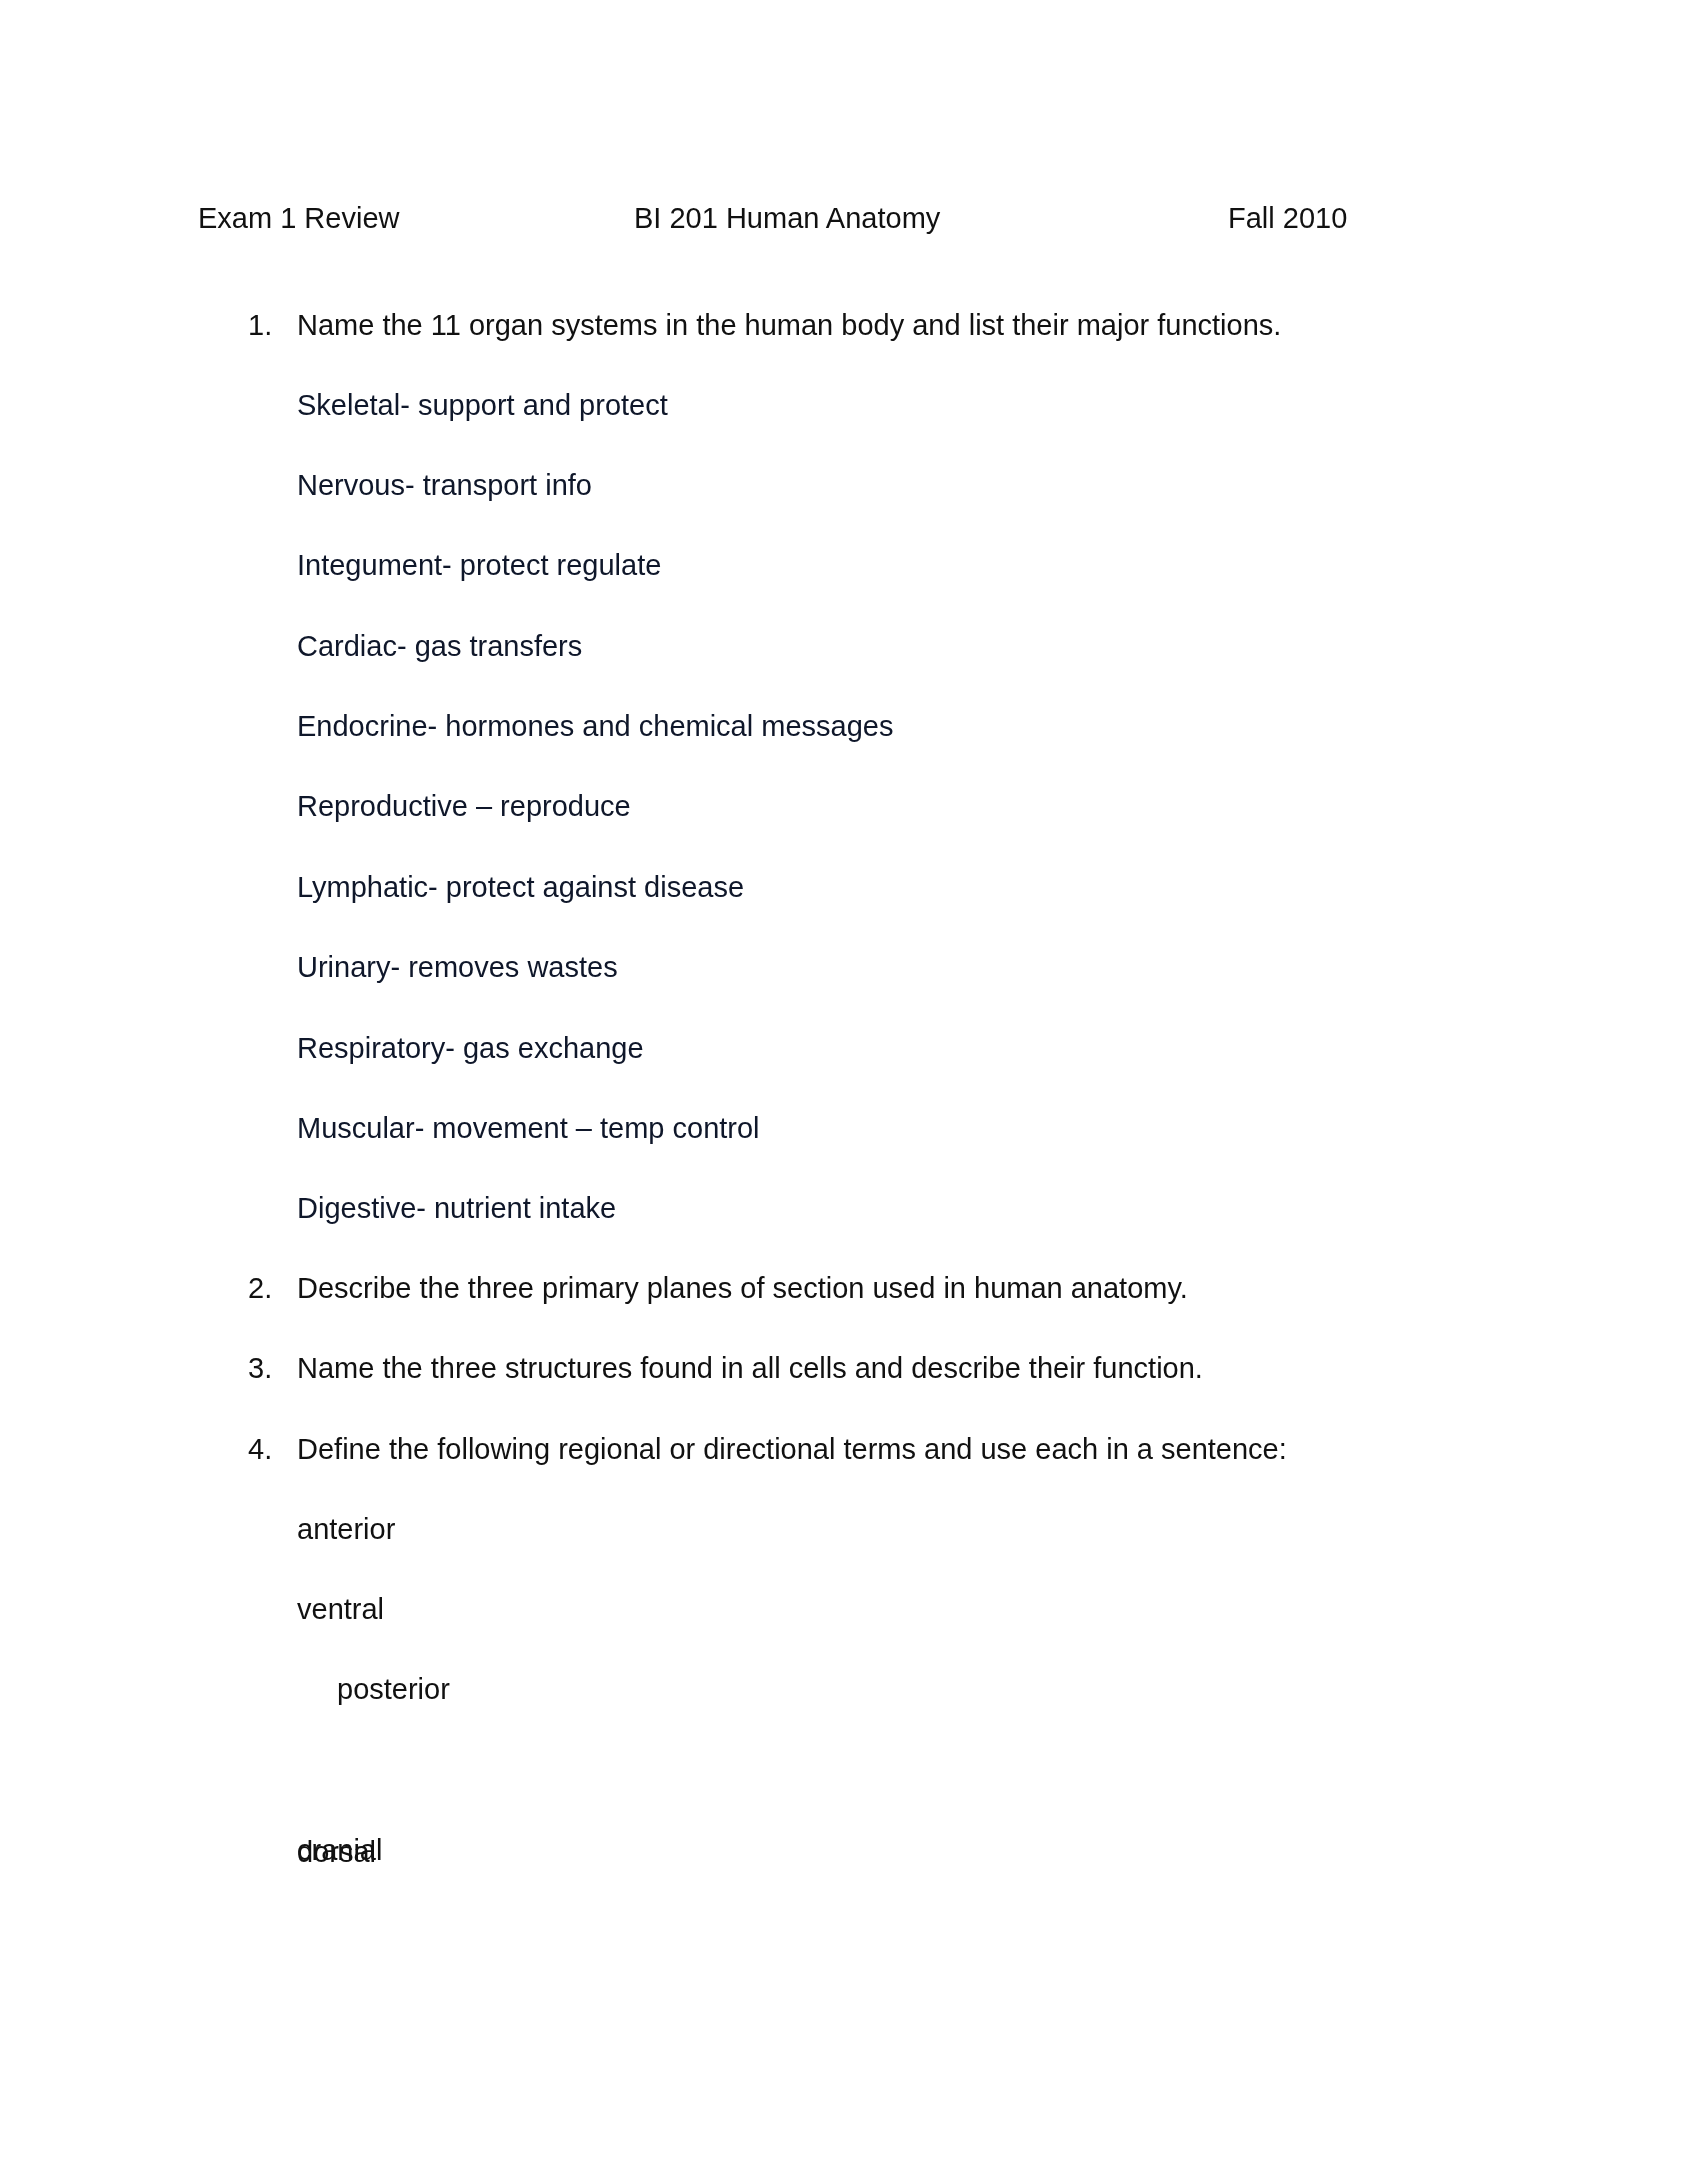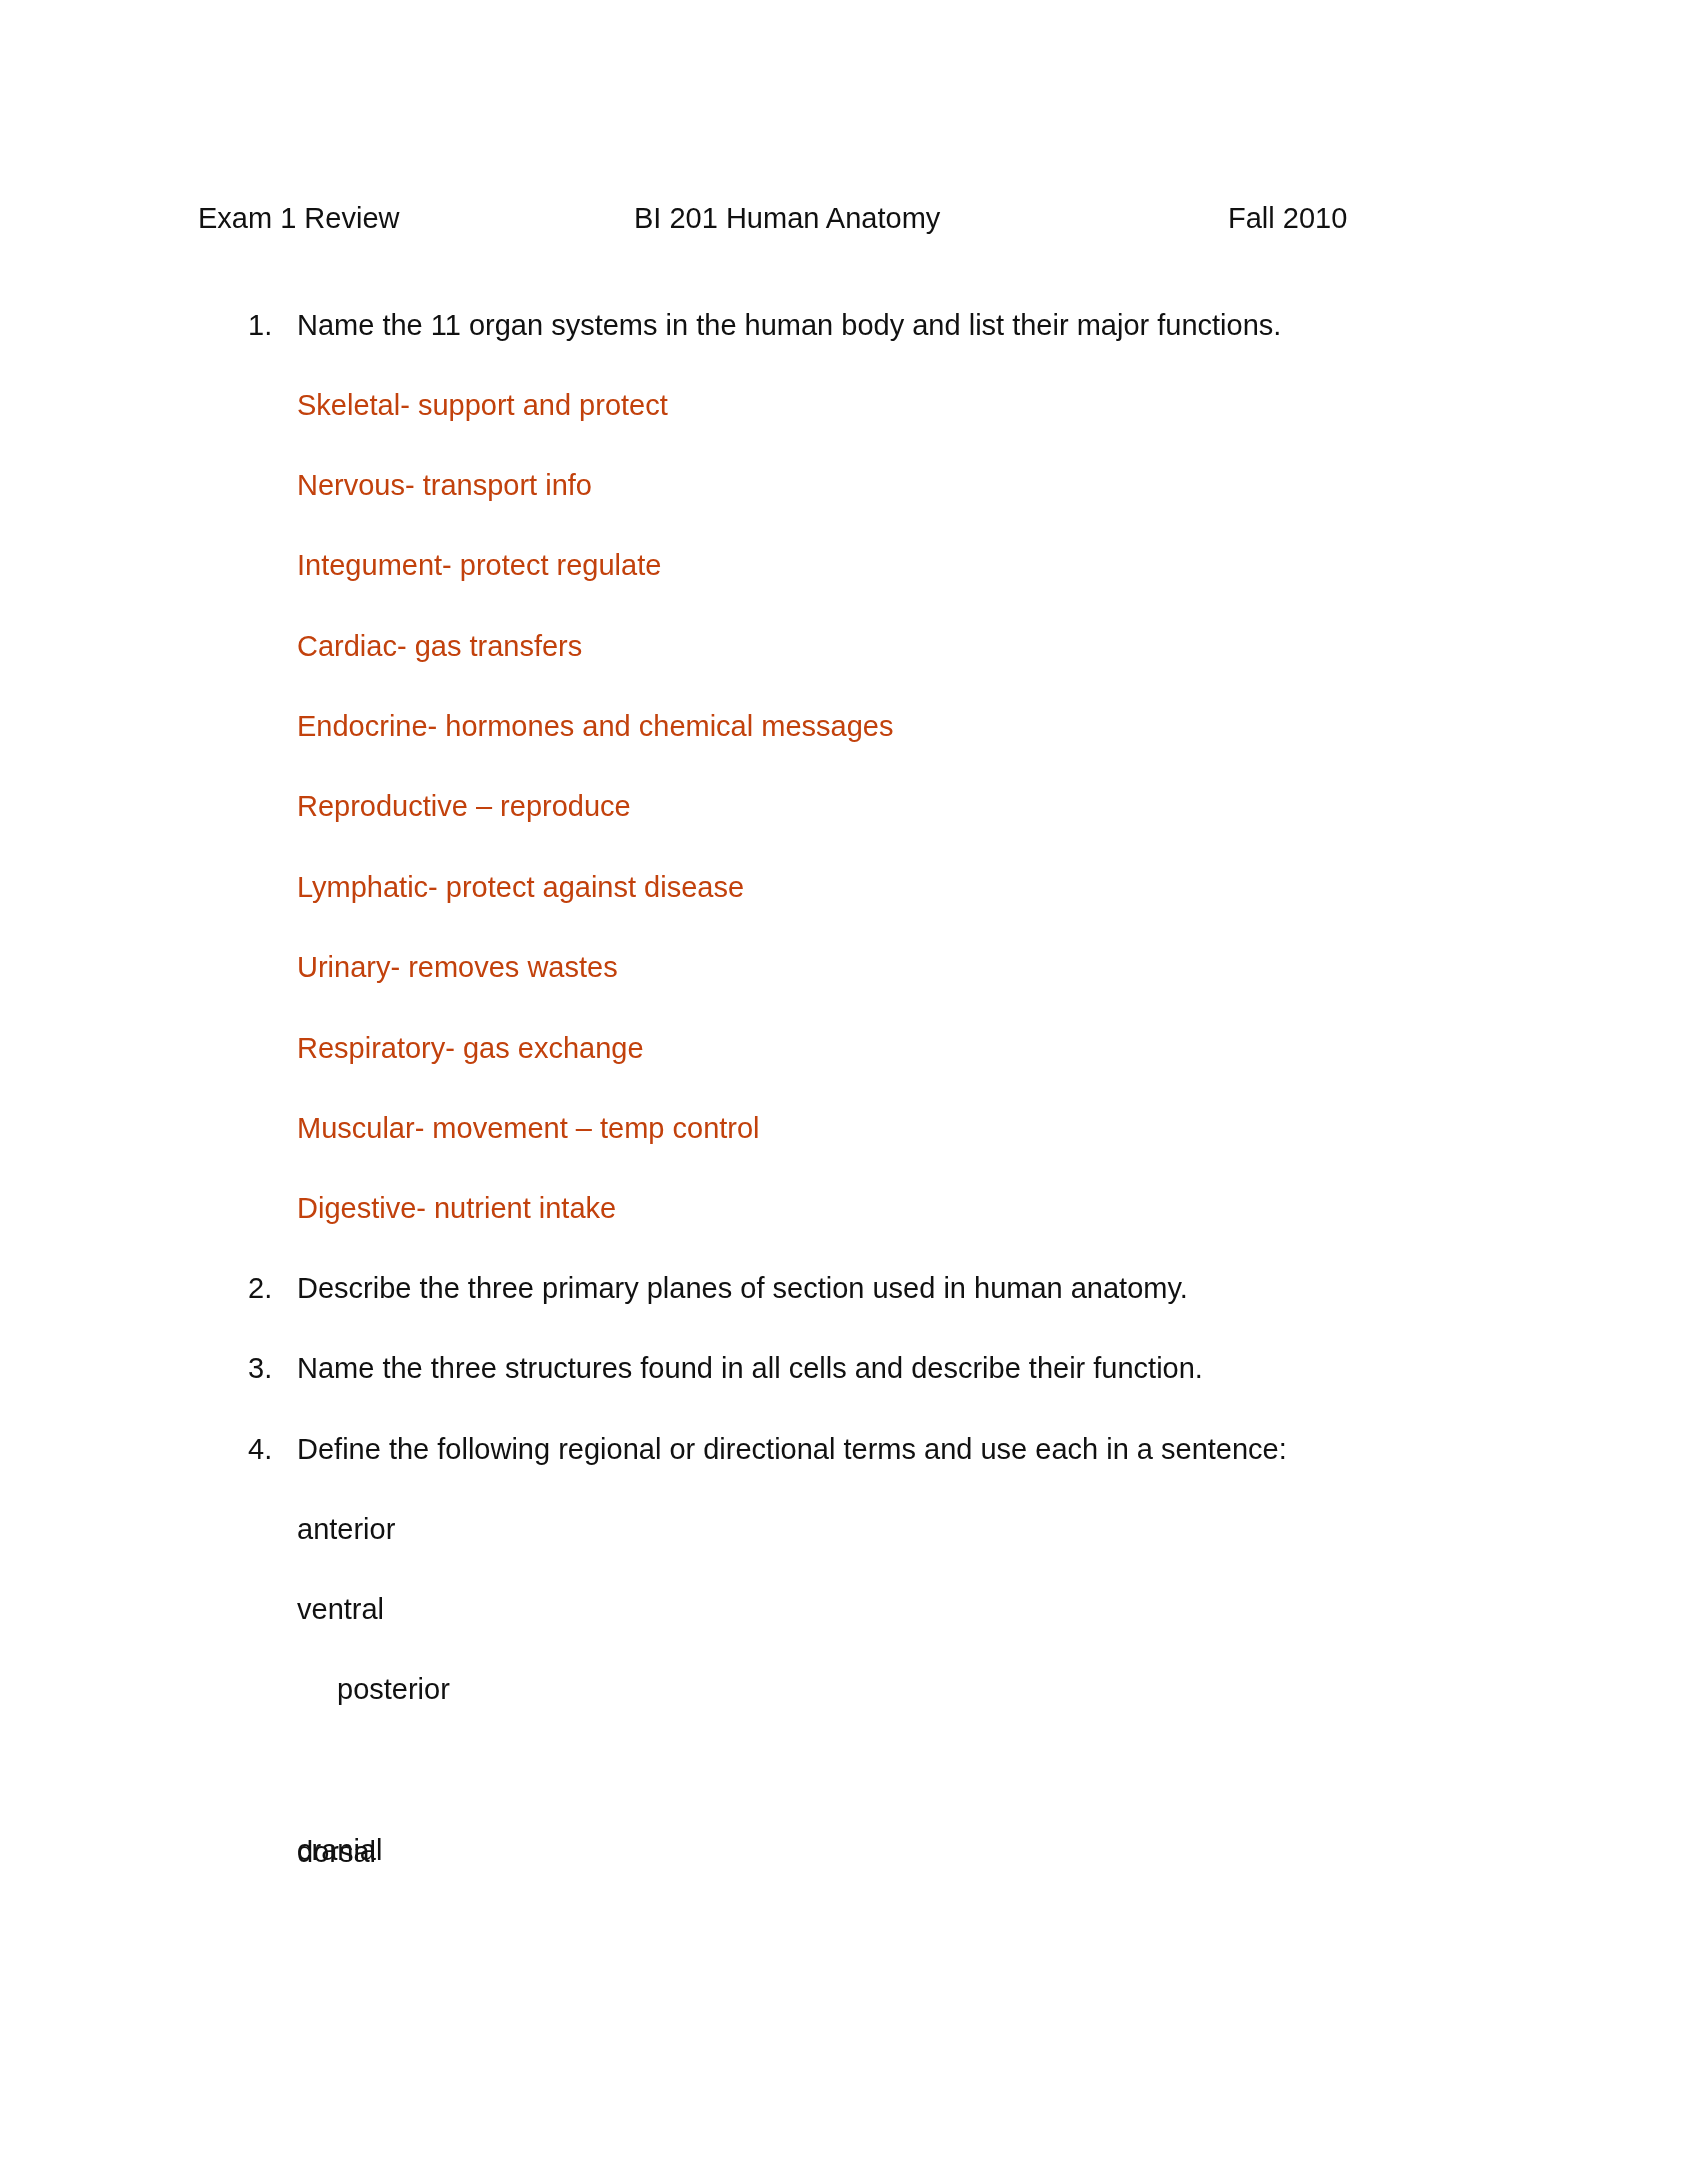--- a/index.html
+++ b/index.html
@@ -1,20 +1,20 @@
 <!DOCTYPE html>
 <html><head>
   <meta charset="utf-8">
   <style>
     html, body { margin: 0; padding: 0; background: #ffffff; }
     body { width: 1683px; height: 2178px; position: relative; overflow: hidden;
            font-family: "Liberation Sans", "DejaVu Sans", sans-serif; color: #111; }
     .line { position: absolute; white-space: nowrap; font-size: 29px; line-height: 36px; }
     .header { top: 200px; }
-    .red { color: #c2410c; }
+    .red { color: #0f172a; }
     .num { position: absolute; left: 248px; }
     .qtext { position: absolute; left: 297px; }
   </style>
 </head>
 <body>
 
 <div>
 
   <div class="line header" style="left:198px;">Exam 1 Review</div>
   <div class="line header" style="left:634px;">BI 201 Human Anatomy</div>

